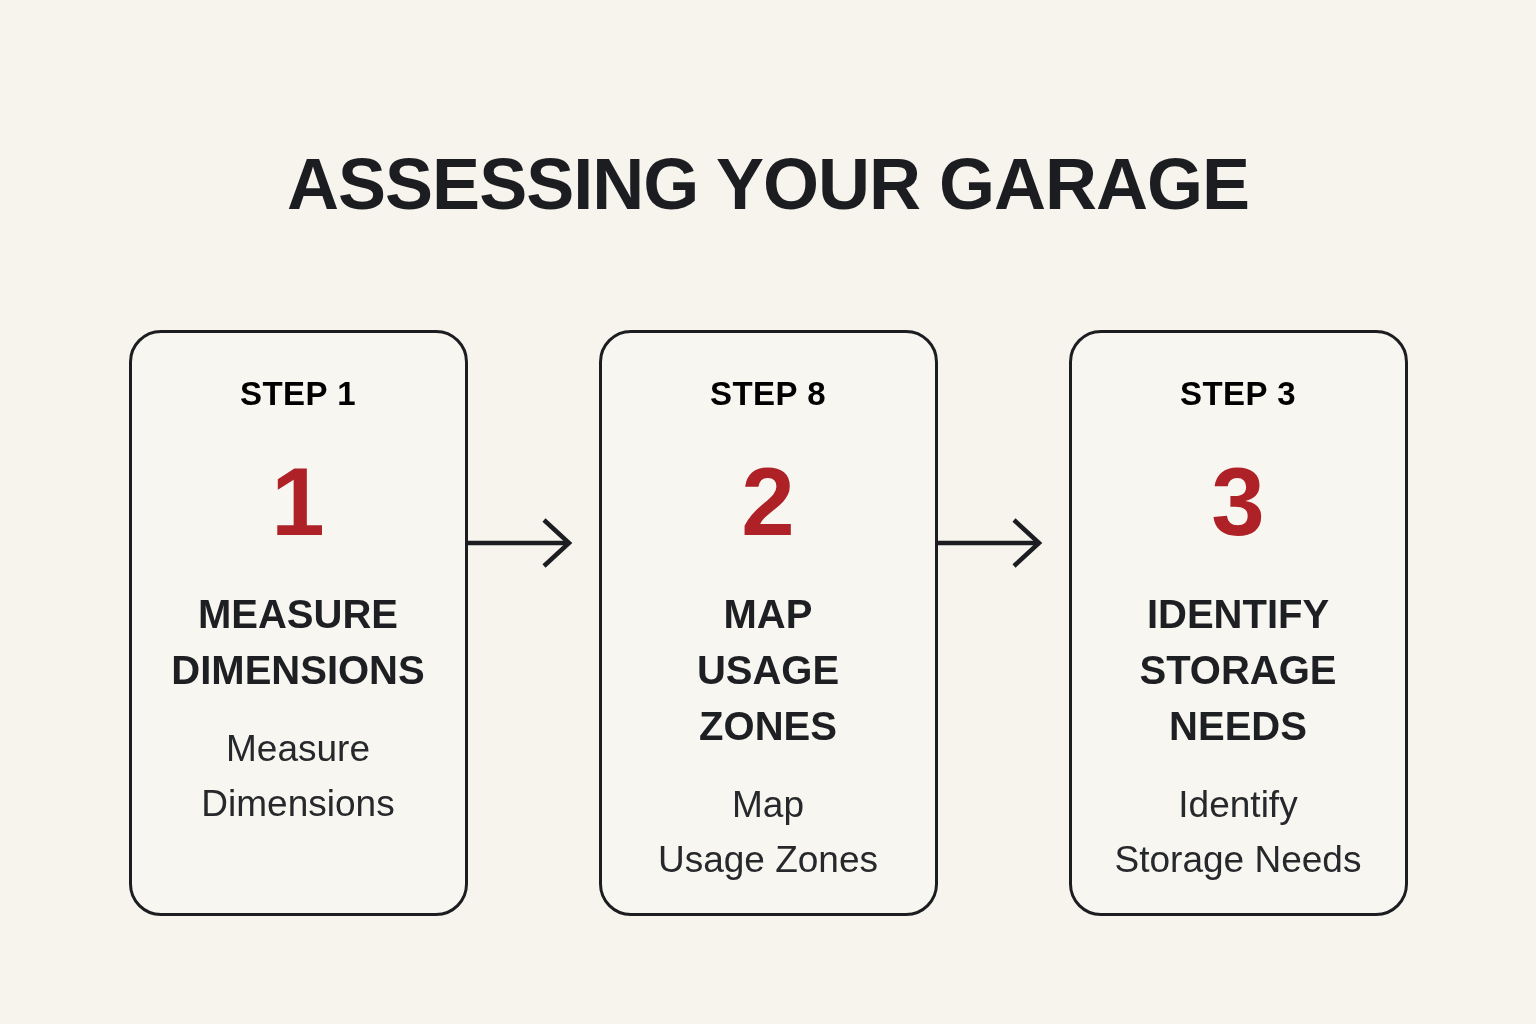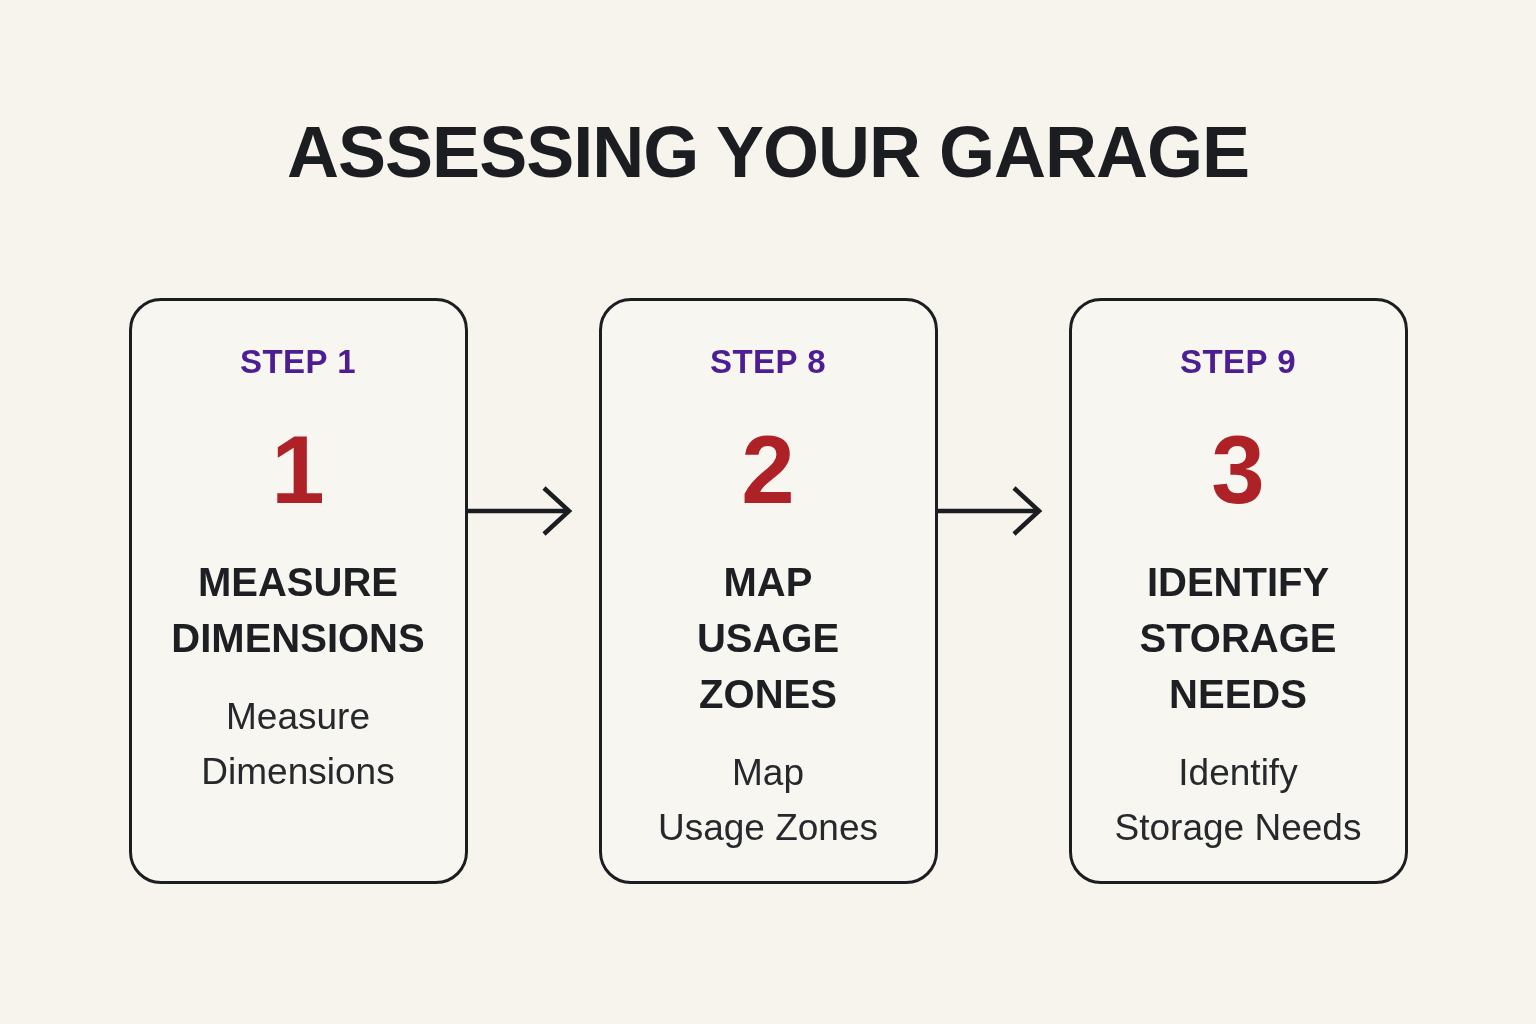--- a/index.html
+++ b/index.html
@@ -26,20 +26,21 @@
     padding-top: 116px;
     text-align: center;
   }
 
   .page-title {
     font-size: 72px;
     font-weight: 800;
     letter-spacing: -1px;
     line-height: 1;
     color: #1b1d21;
+    margin-top: 32px;
   }
 
   .flow-row {
     margin-top: 110px;
     display: flex;
     justify-content: center;
     align-items: flex-start;
   }
 
   .step-card {
@@ -52,21 +53,21 @@
     flex-direction: column;
     align-items: center;
     text-align: center;
     padding-top: 44px;
   }
 
   .step-label {
     font-size: 33px;
     font-weight: 800;
     letter-spacing: 0.5px;
-    color: #4c1d95;
+    color: #000000;
     line-height: 1;
   }
 
   .step-number {
     margin-top: 44px;
     font-size: 96px;
     font-weight: 800;
     color: #ae2227;
     line-height: 1;
   }
@@ -141,21 +142,21 @@
     </div>
 
     <div class="arrow-cell">
       <svg width="131" height="60" viewBox="0 0 131 60" fill="none" xmlns="http://www.w3.org/2000/svg">
         <line x1="0" y1="30" x2="100" y2="30" stroke="#1b1d21" stroke-width="4.5"></line>
         <polyline points="76,7 101,30 76,53" stroke="#1b1d21" stroke-width="4.5" fill="none"></polyline>
       </svg>
     </div>
 
     <div class="step-card">
-      <div class="step-label">STEP 9</div>
+      <div class="step-label">STEP 3</div>
       <div class="step-number">3</div>
       <div class="step-heading">IDENTIFY
 STORAGE
 NEEDS</div>
       <div class="step-subheading">Identify
 Storage Needs</div>
     </div>
 
   </div>
 </div>

